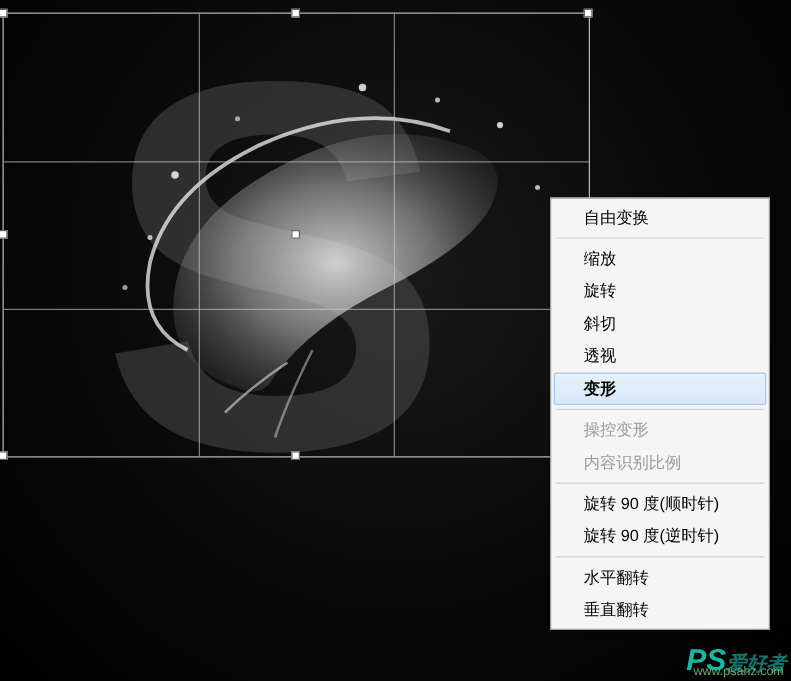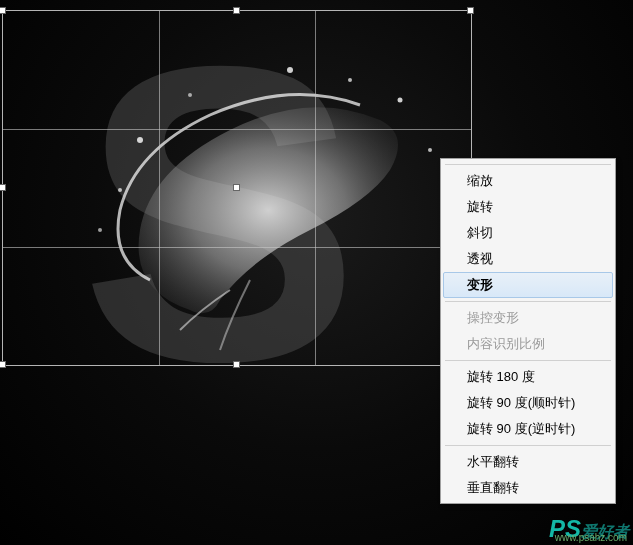--- a/index.html
+++ b/index.html
@@ -181,31 +181,31 @@
     <div class="handle h-ml"></div>
     <div class="handle h-mm"></div>
     <div class="handle h-mr"></div>
     <div class="handle h-bl"></div>
     <div class="handle h-bm"></div>
     <div class="handle h-br"></div>
   </div>
 </div>
 
 <div class="context-menu">
+  <div class="menu-item">自由变换</div>
   <div class="menu-sep"></div>
   <div class="menu-item">缩放</div>
   <div class="menu-item">旋转</div>
   <div class="menu-item">斜切</div>
   <div class="menu-item">透视</div>
   <div class="menu-item highlighted">变形</div>
   <div class="menu-sep"></div>
   <div class="menu-item disabled">操控变形</div>
   <div class="menu-item disabled">内容识别比例</div>
   <div class="menu-sep"></div>
-  <div class="menu-item">旋转 180 度</div>
   <div class="menu-item">旋转 90 度(顺时针)</div>
   <div class="menu-item">旋转 90 度(逆时针)</div>
   <div class="menu-sep"></div>
   <div class="menu-item">水平翻转</div>
   <div class="menu-item">垂直翻转</div>
 </div>
 
 <div class="watermark">
   <span class="wm-ps">PS</span><span class="wm-text">爱好者</span>
 </div>

